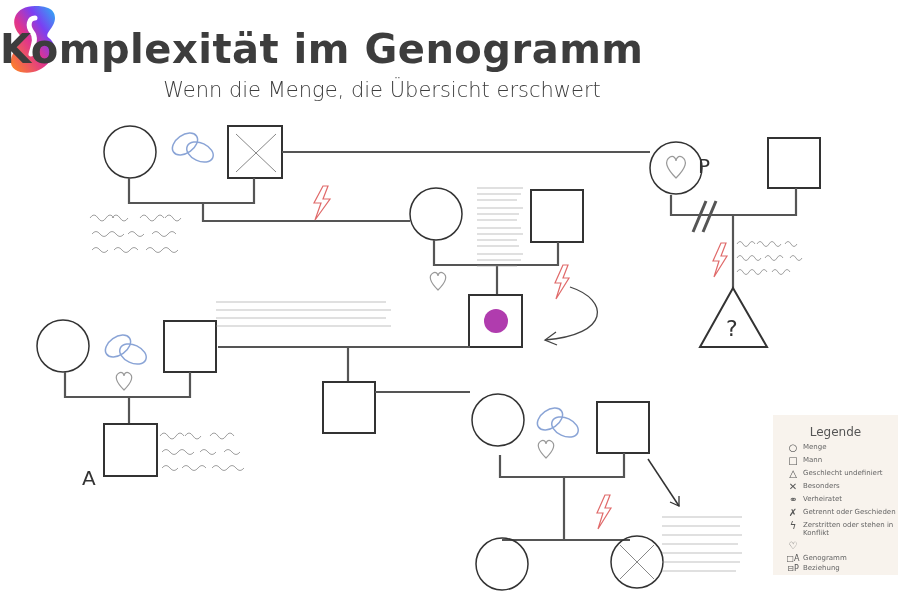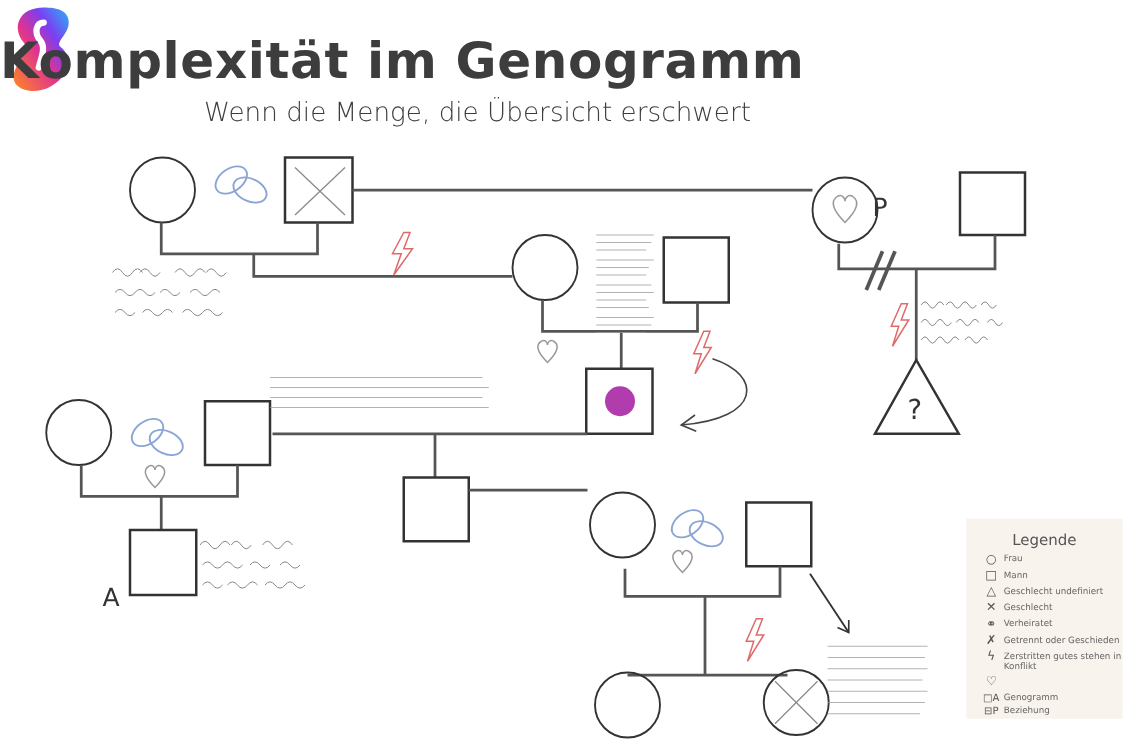--- a/index.html
+++ b/index.html
@@ -130,45 +130,45 @@
 </svg>
 
 <div class="label-letter" style="left:698px; top:154px;">P</div>
 <div class="label-letter" style="left:82px; top:466px;">A</div>
 <div class="label-letter" style="left:726px; top:316px; font-size:22px;">?</div>
 
 <div class="legend">
   <div class="legend-title">Legende</div>
   <div class="legend-item">
     <span class="legend-icon">○</span>
-    <span class="legend-text">Frau</span>
+    <span class="legend-text">Menge</span>
   </div>
   <div class="legend-item">
     <span class="legend-icon">□</span>
     <span class="legend-text">Mann</span>
   </div>
   <div class="legend-item">
     <span class="legend-icon">△</span>
     <span class="legend-text">Geschlecht undefiniert</span>
   </div>
   <div class="legend-item">
     <span class="legend-icon">✕</span>
-    <span class="legend-text">Geschlecht</span>
+    <span class="legend-text">Besonders</span>
   </div>
   <div class="legend-item">
     <span class="legend-icon">⚭</span>
     <span class="legend-text">Verheiratet</span>
   </div>
   <div class="legend-item">
     <span class="legend-icon">✗</span>
     <span class="legend-text">Getrennt oder Geschieden</span>
   </div>
   <div class="legend-item">
     <span class="legend-icon">ϟ</span>
-    <span class="legend-text">Zerstritten gutes stehen in Konflikt</span>
+    <span class="legend-text">Zerstritten oder stehen in Konflikt</span>
   </div>
   <div class="legend-item">
     <span class="legend-icon">♡</span>
   </div>
   <div class="legend-item" style="margin-bottom:1px;">
     <span class="legend-icon" style="font-size:8px;">□A</span>
     <span class="legend-text">Genogramm</span>
   </div>
   <div class="legend-item">
     <span class="legend-icon" style="font-size:8px;">⊟P</span>

